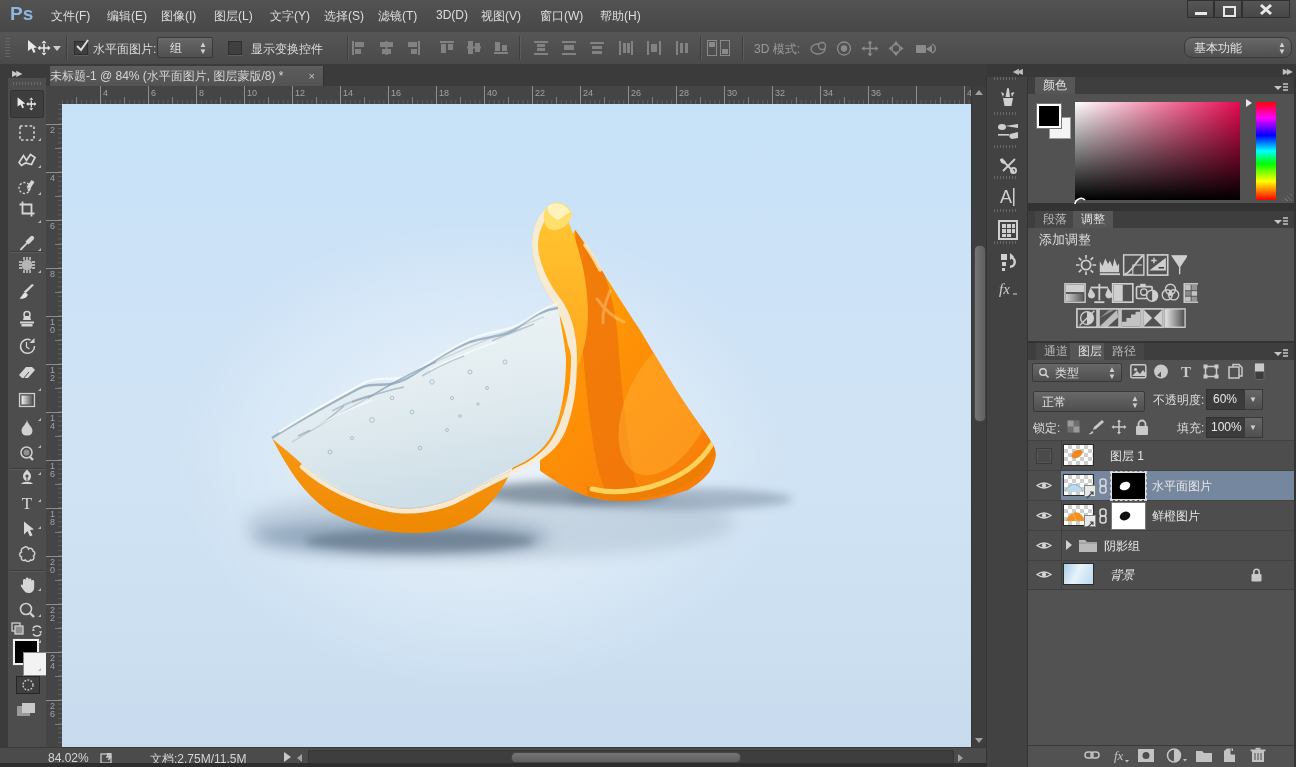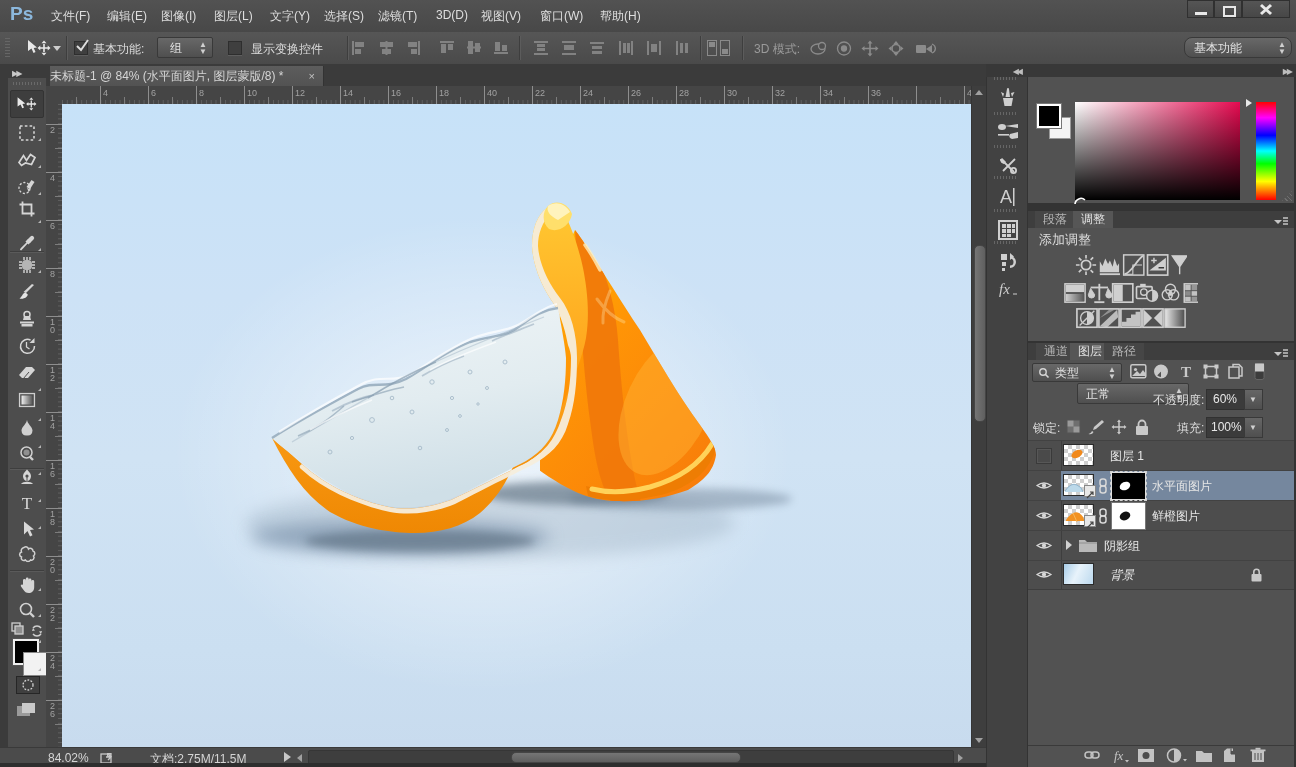--- a/index.html
+++ b/index.html
@@ -102,21 +102,21 @@
         <path d="M19,5 v8 M15,9 h8"></path>
       </g>
  <path d="M19,1.5 l2.5,2.8 h-5z M19,16.5 l2.5,-2.8 h-5z M12.5,9 l2.8,-2.5 v5z M25.5,9 l-2.8,-2.5 v5z" fill="#e8e8e8"></path>
 </svg>
 <div class="abs" style="left:53px;top:14px;width:0;height:0;border-left:4px solid transparent;border-right:4px solid transparent;border-top:5px solid #cdcdcd;"></div>
 <div class="vsep" style="left:66px;"></div>
 <div class="cb" style="left:74px;top:9px;"></div>
 <svg class="abs" style="left:75px;top:7px;" width="14" height="14">
       <path d="M2,7 l4,4 L13,1" stroke="#ddd" stroke-width="2" fill="none"></path>
     </svg>
-<div class="txt abs" style="left:93px;top:9px;">基本功能:</div>
+<div class="txt abs" style="left:93px;top:9px;">水平面图片:</div>
 <div class="drop" style="left:157px;top:5px;width:54px;height:19px;">
       <span style="position:absolute;left:12px;top:2px;">组</span>
       <span class="ar">▲<br>▼</span>
     </div>
 <div class="cb" style="left:228px;top:9px;"></div>
 <div class="txt abs" style="left:251px;top:9px;">显示变换控件</div>
 <div class="vsep" style="left:347px;"></div>
 <svg class="abs" style="left:351px;top:8px;" width="340" height="16" viewBox="0 0 340 16" fill="#828282" stroke="none">
  <g>
         <rect x="1" y="1" width="2" height="14"></rect>
@@ -605,20 +605,29 @@
 </div>
 <div class="abs" id="dockhead">
     <div style="position:absolute;right:6px;top:3px;color:#bdbdbd;font-size:8px;letter-spacing:-2px;">◀◀</div>
   </div>
 <div class="abs" id="panels">
 <div class="abs" style="left:0;top:0;width:269px;height:13px;background:#383838;">
       <span style="position:absolute;right:5px;top:3px;color:#bdbdbd;font-size:8px;letter-spacing:-2px;">▶▶</span>
     </div>
 
 <div class="panel" style="top:13px;height:126px;">
+ <div class="ptabs">
+        <div class="ptab on" style="left:7px;">颜色</div>
+  <svg class="pmenu" width="16" height="10">
+          <path d="M0,4 l4,4 4,-4z" fill="#c5c5c5"></path>
+          <g stroke="#c5c5c5" stroke-width="1.4">
+            <path d="M9,2 h7 M9,5 h7 M9,8 h7"></path>
+          </g>
+        </svg>
+      </div>
  <div class="abs" style="left:11px;top:29px;width:20px;height:20px;background:#ededed;"></div>
  <div class="abs" style="left:21px;top:40px;width:20px;height:20px;background:#f4f4f4;border:1px solid #9a9a9a;"></div>
  <div class="abs" style="left:9px;top:27px;width:20px;height:20px;background:#000;border:2px solid #fff;outline:1px solid #777;"></div>
  <div class="abs" style="left:47px;top:25px;width:165px;height:98px;background:linear-gradient(180deg,rgba(0,0,0,0) 0%,#000 100%),linear-gradient(90deg,#ffffff 0%,#e60a50 100%);"></div>
  <svg class="abs" style="left:44px;top:116px;" width="16" height="12">
         <path d="M3,11 a6,6 0 0 1 10,-4" fill="none" stroke="#fff" stroke-width="1.6"></path>
       </svg>
  <div class="abs" style="left:228px;top:25px;width:20px;height:98px;background:linear-gradient(180deg,#f00 0%,#f0f 16%,#00f 34%,#0ff 50%,#0f0 63%,#ff0 81%,#f00 100%);"></div>
  <div class="abs" style="left:218px;top:22px;width:0;height:0;border-top:4px solid transparent;border-bottom:4px solid transparent;border-left:6px solid #e8e8e8;"></div>
  <div class="abs" style="left:254px;top:114px;width:10px;height:10px;background-image:repeating-linear-gradient(45deg,#6e6e6e 0 1px,transparent 1px 3.3px);clip-path:polygon(100% 0,100% 100%,0 100%);"></div>
@@ -790,21 +799,21 @@
         </g>
   <g transform="translate(98,0)">
           <rect x="1" y="4" width="10" height="11" fill="none" stroke="#c9c9c9" stroke-width="1.5"></rect>
           <path d="M5,4 V1.5 h6 l3,3 V13 h-3" fill="none" stroke="#c9c9c9" stroke-width="1.5"></path>
         </g>
   <g transform="translate(124,0)">
           <rect x="1" y="0.5" width="9" height="16" rx="2" fill="#3c3c3c" stroke="#666"></rect>
           <rect x="1" y="0.5" width="9" height="8" fill="#c9c9c9"></rect>
         </g>
  </svg>
- <div class="drop" style="left:5px;top:40px;width:110px;height:19px;margin-left:44px;">
+ <div class="drop" style="left:5px;top:48px;width:110px;height:19px;">
         <span style="position:absolute;left:8px;top:2px;">正常</span>
         <span class="ar" style="top:3px;">▲<br>▼</span>
       </div>
  <div class="txt abs" style="left:125px;top:49px;">不透明度:</div>
  <div class="well" style="left:178px;top:46px;width:38px;height:19px;">
         <span style="position:absolute;left:6px;top:2px;">60%</span>
       </div>
  <div class="wbtn" style="left:216px;top:46px;height:19px;">
         <span style="position:absolute;left:4px;top:5px;font-size:8px;color:#d0d0d0;">▼</span>
       </div>

